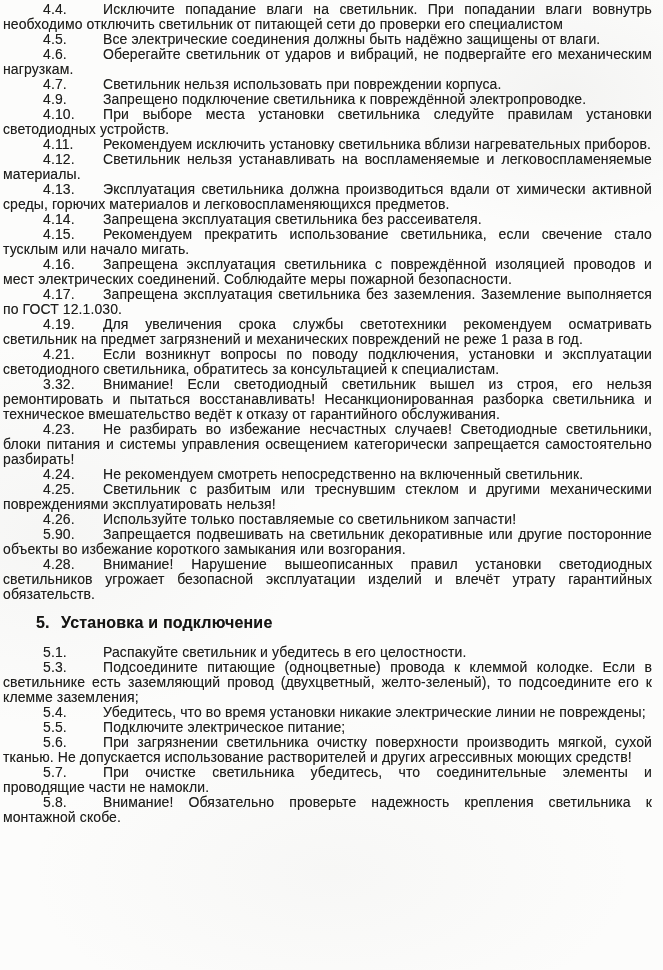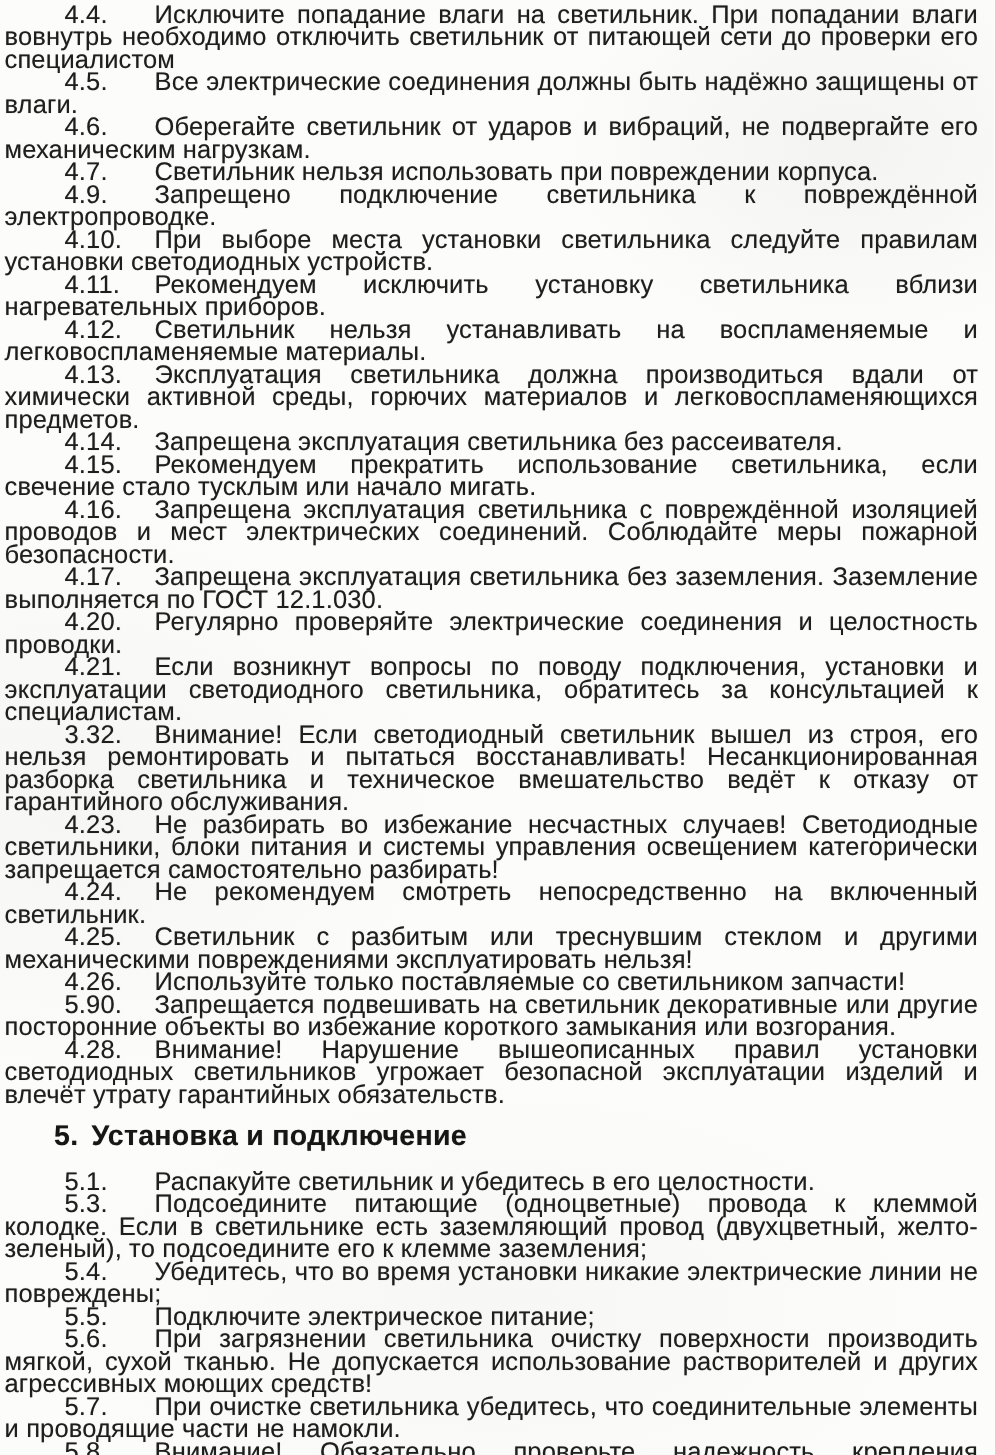--- a/index.html
+++ b/index.html
@@ -17,36 +17,36 @@
     padding: 2px 11px 0 3px;
     background:
       radial-gradient(ellipse 320px 220px at 85% 10%, rgba(198,198,195,.16), transparent 60%),
       radial-gradient(ellipse 420px 320px at 8% 55%, rgba(203,203,200,.13), transparent 60%),
       radial-gradient(ellipse 500px 260px at 50% 90%, rgba(203,203,200,.10), transparent 60%),
       #fcfcfb;
     color: #1e1e1c;
   }
   .body-text p.para {
     margin: 0;
-    font-size: 17px;
+    font-size: 14px;
     line-height: 15px;
     text-align: justify;
     text-indent: 40px;
     text-shadow: 0 0 0.5px rgba(30,30,28,.45);
     letter-spacing: 0.1px;
   }
   .para .num {
     display: inline-block;
     width: 60px;
     text-indent: 0;
     vertical-align: baseline;
   }
   h2.section-heading {
     margin: 11px 0 13px 0;
-    font-size: 19px;
+    font-size: 16px;
     line-height: 19px;
     font-weight: bold;
     text-indent: 33px;
     letter-spacing: 0.2px;
     text-shadow: 0 0 0.5px rgba(30,30,28,.5);
     color: #161614;
   }
   .section-heading .hnum {
     display: inline-block;
     width: 25px;
@@ -64,21 +64,21 @@
       <p class="para"><span class="num">4.7.</span><span>Светильник нельзя использовать при повреждении корпуса.</span></p>
       <p class="para"><span class="num">4.9.</span><span>Запрещено подключение светильника к повреждённой электропроводке.</span></p>
       <p class="para"><span class="num">4.10.</span><span>При выборе места установки светильника следуйте правилам установки светодиодных устройств.</span></p>
       <p class="para"><span class="num">4.11.</span><span>Рекомендуем исключить установку светильника вблизи нагревательных приборов.</span></p>
       <p class="para"><span class="num">4.12.</span><span>Светильник нельзя устанавливать на воспламеняемые и легковоспламеняемые материалы.</span></p>
       <p class="para"><span class="num">4.13.</span><span>Эксплуатация светильника должна производиться вдали от химически активной среды, горючих материалов и легковоспламеняющихся предметов.</span></p>
       <p class="para"><span class="num">4.14.</span><span>Запрещена эксплуатация светильника без рассеивателя.</span></p>
       <p class="para"><span class="num">4.15.</span><span>Рекомендуем прекратить использование светильника, если свечение стало тусклым или начало мигать.</span></p>
       <p class="para"><span class="num">4.16.</span><span>Запрещена эксплуатация светильника с повреждённой изоляцией проводов и мест электрических соединений. Соблюдайте меры пожарной безопасности.</span></p>
       <p class="para"><span class="num">4.17.</span><span>Запрещена эксплуатация светильника без заземления. Заземление выполняется по ГОСТ 12.1.030.</span></p>
-      <p class="para"><span class="num">4.20.</span><span>Регулярно проверяйте электрические соединения и целостность проводки.</span></p>
+      <p class="para"><span class="num">4.19.</span><span>Для увеличения срока службы светотехники рекомендуем осматривать светильник на предмет загрязнений и механических повреждений не реже 1 раза в год.</span></p>
       <p class="para"><span class="num">4.21.</span><span>Если возникнут вопросы по поводу подключения, установки и эксплуатации светодиодного светильника, обратитесь за консультацией к специалистам.</span></p>
       <p class="para"><span class="num">3.32.</span><span>Внимание! Если светодиодный светильник вышел из строя, его нельзя ремонтировать и пытаться восстанавливать! Несанкционированная разборка светильника и техническое вмешательство ведёт к отказу от гарантийного обслуживания.</span></p>
       <p class="para"><span class="num">4.23.</span><span>Не разбирать во избежание несчастных случаев! Светодиодные светильники, блоки питания и системы управления освещением категорически запрещается самостоятельно разбирать!</span></p>
       <p class="para"><span class="num">4.24.</span><span>Не рекомендуем смотреть непосредственно на включенный светильник.</span></p>
       <p class="para"><span class="num">4.25.</span><span>Светильник с разбитым или треснувшим стеклом и другими механическими повреждениями эксплуатировать нельзя!</span></p>
       <p class="para"><span class="num">4.26.</span><span>Используйте только поставляемые со светильником запчасти!</span></p>
       <p class="para"><span class="num">5.90.</span><span>Запрещается подвешивать на светильник декоративные или другие посторонние объекты во избежание короткого замыкания или возгорания.</span></p>
       <p class="para"><span class="num">4.28.</span><span>Внимание! Нарушение вышеописанных правил установки светодиодных светильников угрожает безопасной эксплуатации изделий и влечёт утрату гарантийных обязательств.</span></p>
     </div>
 

